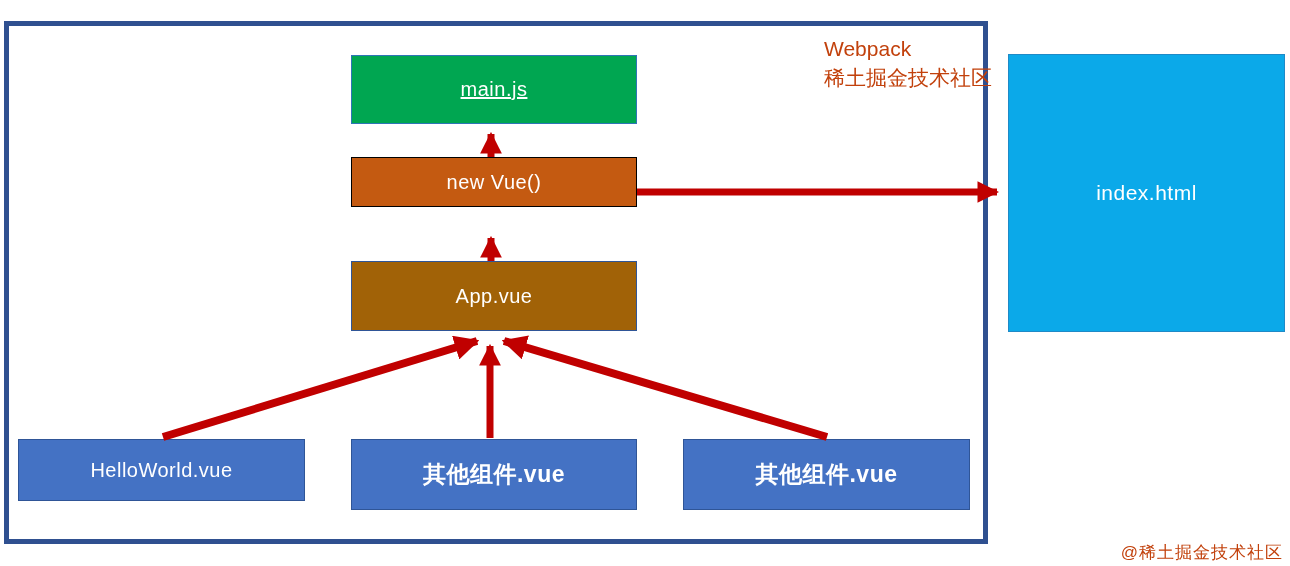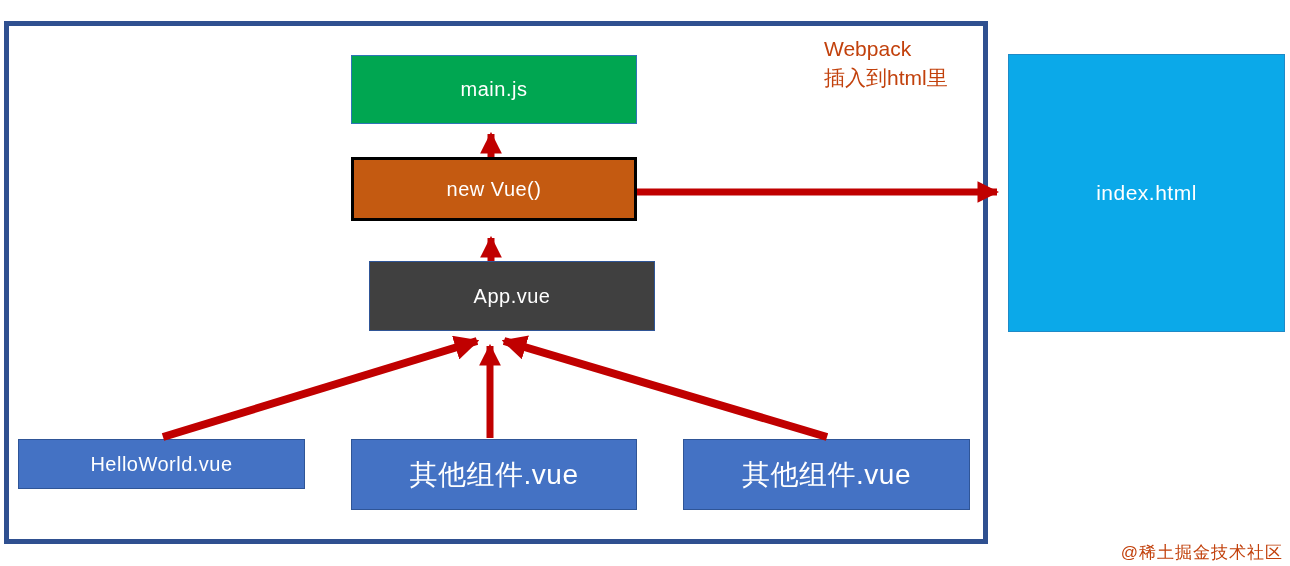--- a/index.html
+++ b/index.html
@@ -27,29 +27,29 @@
   .node {
     position: absolute;
     display: flex;
     align-items: center;
     justify-content: center;
     color: #ffffff;
     font-size: 20px;
     letter-spacing: 0.5px;
   }
 
-  .node-main-js   { left: 351px; top: 55px;  width: 286px; height: 69px; border: 1px solid #2E75B6; }
-  .node-new-vue   { left: 351px; top: 157px; width: 286px; height: 64px; border: 3px solid #000000; }
+  .node-main-js   { left: 351px; top: 55px;  width: 286px; height: 69px; border: 1px solid #2E75B6; text-decoration: underline; }
+  .node-new-vue   { left: 351px; top: 157px; width: 286px; height: 50px; border: 1px solid #000000; }
   .node-app-vue   { left: 351px; top: 261px; width: 286px; height: 70px; border: 1px solid #2F5597; }
-  .node-hello     { left: 18px;  top: 439px; width: 287px; height: 50px; border: 1px solid #2F5597; }
+  .node-hello     { left: 18px;  top: 439px; width: 287px; height: 62px; border: 1px solid #2F5597; }
   .node-other-mid { left: 351px; top: 439px; width: 286px; height: 71px; border: 1px solid #2F5597; }
   .node-other-rgt { left: 683px; top: 439px; width: 287px; height: 71px; border: 1px solid #2F5597; }
   .node-index     { left: 1008px; top: 54px; width: 277px; height: 278px; border: 1px solid #1F8AC7; font-size: 21px; }
 
-  .node-other-mid, .node-other-rgt { font-size: 28px; }
+  .node-other-mid, .node-other-rgt { font-size: 23px; font-weight: bold; }
 
   .annotation {
     position: absolute;
     left: 824px; top: 34px;
     font-size: 21px;
     line-height: 29px;
     color: #c2410c;
     white-space: nowrap;
   }
   .annotation div { height: 29px; }
@@ -79,21 +79,21 @@
   <div class="outer-border"></div>
 
   <div class="node node-main-js" style="background: rgb(0, 166, 81);">
     <span>main.js</span>
   </div>
 
   <div class="node node-new-vue" style="background: rgb(196, 90, 17);">
     <span>new Vue()</span>
   </div>
 
-  <div class="node node-app-vue" style="background: #404040; margin-left: 18px;">
+  <div class="node node-app-vue" style="background: #a16207;">
     <span>App.vue</span>
   </div>
 
   <div class="node node-hello" style="background: rgb(68, 114, 196);">
     <span>HelloWorld.vue</span>
   </div>
 
   <div class="node node-other-mid" style="background: rgb(68, 114, 196);">
     <span>其他组件.vue</span>
   </div>
@@ -101,21 +101,21 @@
   <div class="node node-other-rgt" style="background: rgb(68, 114, 196);">
     <span>其他组件.vue</span>
   </div>
 
   <div class="node node-index" style="background: rgb(11, 169, 233);">
     <span>index.html</span>
   </div>
 
   <div class="annotation">
     <div>Webpack</div>
-    <div>插入到html里</div>
+    <div>稀土掘金技术社区</div>
   </div>
 
   <svg class="arrows" viewBox="0 0 1290 566" xmlns="http://www.w3.org/2000/svg">
     <defs>
       <marker id="head" viewBox="0 0 10 10" refX="9" refY="5" markerWidth="3.1" markerHeight="3.1" orient="auto-start-reverse">
         <path class="ah" d="M 0 0 L 10 5 L 0 10 z"></path>
       </marker>
     </defs>
     <line x1="491" y1="157" x2="491" y2="134" stroke-width="7" marker-end="url(#head)"></line>
     <line x1="491" y1="261" x2="491" y2="238" stroke-width="7" marker-end="url(#head)"></line>

